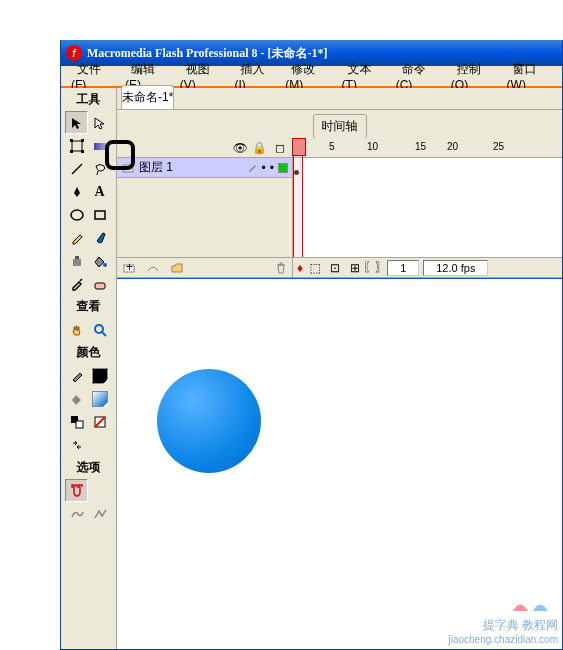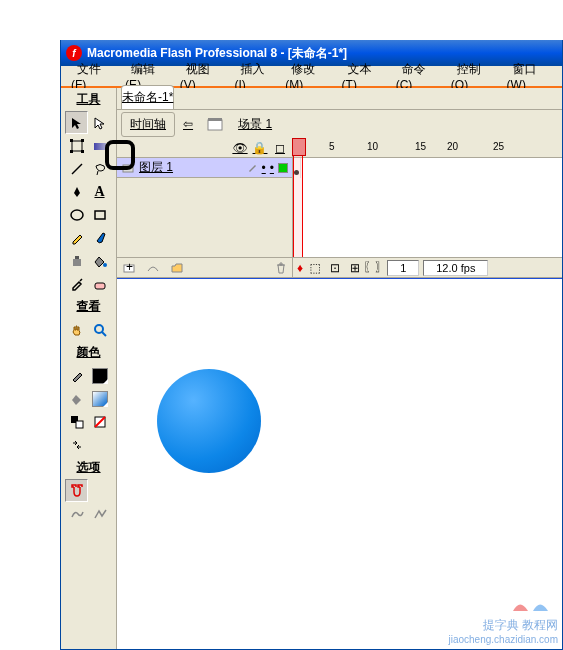--- a/index.html
+++ b/index.html
@@ -1,34 +1,34 @@
 <!DOCTYPE html>
 <html><head>
 <meta charset="utf-8">
 <style>
 * { box-sizing: border-box; margin: 0; padding: 0; font-family: "Microsoft YaHei", SimSun, sans-serif; font-size: 12px; }
 body { background: #fff; width: 563px; height: 650px; position: relative; overflow: hidden; }
 .window { position: absolute; left: 60px; top: 40px; width: 503px; height: 610px; border: 1px solid #0046a0; border-top: none; }
 .titlebar { background: linear-gradient(to bottom, #3b7dd8 0%, #0054e3 50%, #0046a0 100%); color: #fff; height: 26px; display: flex; align-items: center; padding: 0 5px; }
 .titlebar .app-icon { width: 16px; height: 16px; background: #e00; border-radius: 50%; display: flex; align-items: center; justify-content: center; font-size: 10px; font-weight: bold; font-style: italic; margin-right: 5px; }
-.titlebar .title { font-weight: bold; font-family: Liberation Sans, sans-serif; }
+.titlebar .title { font-weight: bold; font-family: Liberation Serif, serif; }
 .menubar { background: #ece9d8; height: 22px; display: flex; align-items: center; padding: 0 4px; border-bottom: 2px solid #f97316; }
 .menubar span { padding: 2px 6px; cursor: default; }
 .menubar span u { text-decoration: underline; }
-.workspace { display: flex; background: #0f172a; height: calc(100% - 48px); text-decoration: underline; }
+.workspace { display: flex; background: #0f172a; height: calc(100% - 48px); }
 .tools-panel { width: 56px; background: #ece9d8; border-right: 1px solid #aca899; }
 .section-title { text-align: center; padding: 3px 0; font-weight: bold; }
 .tools-grid { display: flex; flex-wrap: wrap; padding: 0 4px; }
 .tool-btn { width: 23px; height: 23px; border: 1px solid #ece9d8; display: flex; align-items: center; justify-content: center; margin: 0; cursor: pointer; }
 .tool-btn.pressed { background: #d4d0c8; border: 1px solid; border-color: #888 #fff #fff #888; }
 .highlight-box { position: absolute; border: 4px solid #000; border-radius: 8px; z-index: 10; pointer-events: none; }
 .right-pane { flex: 1; display: flex; flex-direction: column; }
 .doc-tabs { height: 22px; background: #ece9d8; border-bottom: 1px solid #aca899; display: flex; align-items: flex-end; }
 .doc-tab { padding: 3px 0; background: #fff; border: 1px solid #aca899; border-bottom: none; border-radius: 4px 4px 0 0; margin-left: 4px; }
-.timeline-bar { height: 28px; display: flex; align-items: center; background: #ece9d8; padding: 4px; gap: 8px; }
+.timeline-bar { height: 28px; display: flex; align-items: center; background: #ece9d8; padding: 4px; gap: 8px; flex-direction: column; }
 .timeline-btn { padding: 3px 8px; background: #ece9d8; border: 1px solid #aca899; border-radius: 3px; }
 .scene-btn { display: flex; align-items: center; gap: 15px; padding: 2px 6px; }
 .timeline-area { height: 140px; background: #ece9d8; border-bottom: 1px solid #aca899; display: flex; position: relative; }
 .layer-area { width: 176px; background: #ece9d8; border-right: 1px solid #aca899; }
 .layer-header { height: 20px; display: flex; justify-content: flex-end; align-items: center; gap: 4px; padding-right: 4px; border-bottom: 1px solid #aca899; }
 .layer-row { height: 20px; display: flex; align-items: center; background: #ccccff; border-bottom: 1px solid #aca899; padding: 0 4px; gap: 4px; }
 .layer-bottom { position: absolute; bottom: 0; left: 0; width: 176px; height: 20px; display: flex; align-items: center; padding: 0 4px; gap: 8px; border-top: 1px solid #aca899; }
 .frames-area { flex: 1; background: #fff; position: relative; }
 .frame-ruler { height: 20px; background: #ece9d8; border-bottom: 1px solid #aca899; display: flex; position: relative; }
 .frame-ruler .num { position: absolute; font-size: 10px; top: 3px; }

